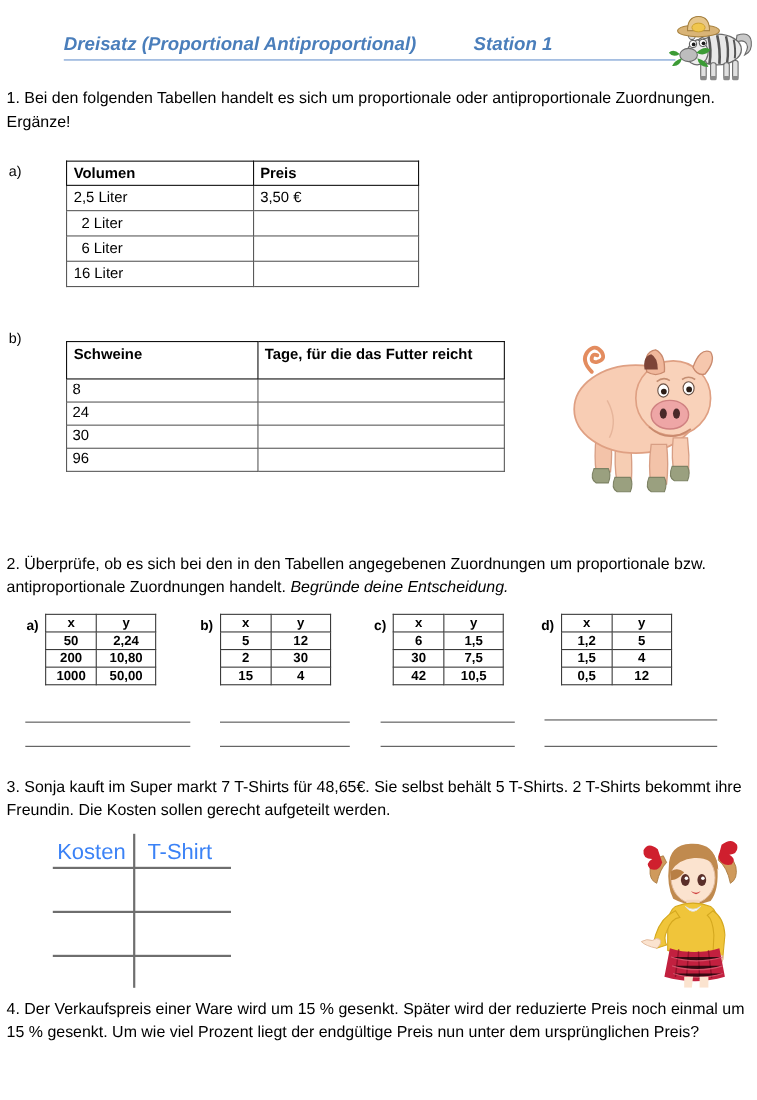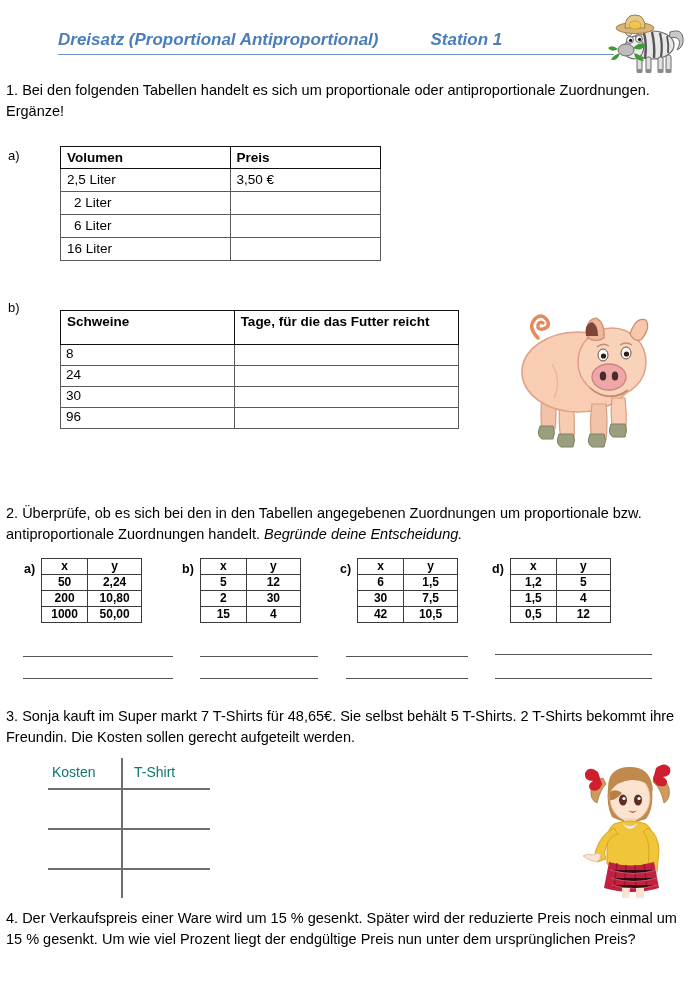--- a/index.html
+++ b/index.html
@@ -109,22 +109,22 @@
   
   .ans-line {
     position: absolute;
     height: 1px;
     background: #555;
   }
 
   
   .cross { position: absolute; left: 44px; top: 758px; width: 200px; height: 140px; }
   .cross .h-label {
-    position: absolute; font-size: 14px;
-    font-family: "Liberation Sans", sans-serif; color: #0f766e;
+    position: absolute; font-size: 20px;
+    font-family: "Liberation Sans", sans-serif; color: #3b82f6;
   }
   .cross .kosten-label { left: 8px; top: 6px; }
   .cross .tshirt-label { left: 90px; top: 6px; }
   .cross .v-line {
     position: absolute; left: 77px; top: 0px; width: 1.5px; height: 140px;
     background: #6e6e6e;
   }
   .cross .h-line {
     position: absolute; left: 4px; width: 162px; height: 1.5px; background: #6e6e6e;
   }

